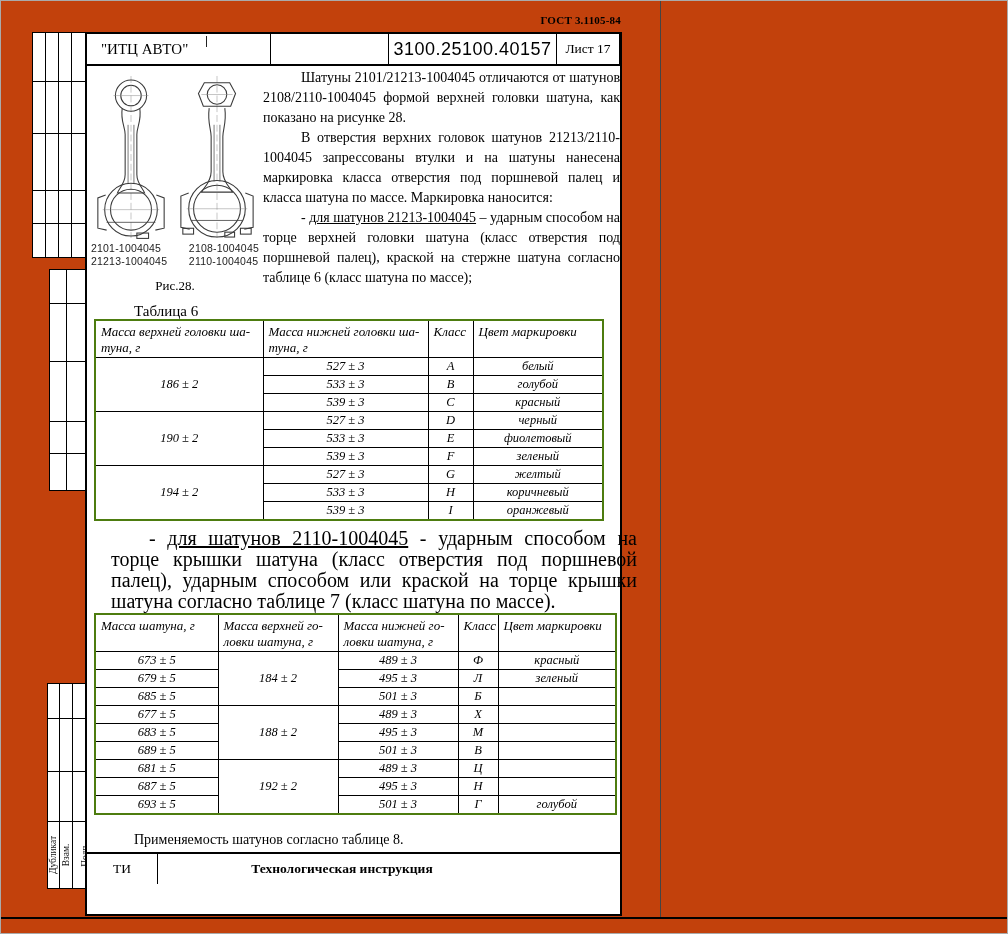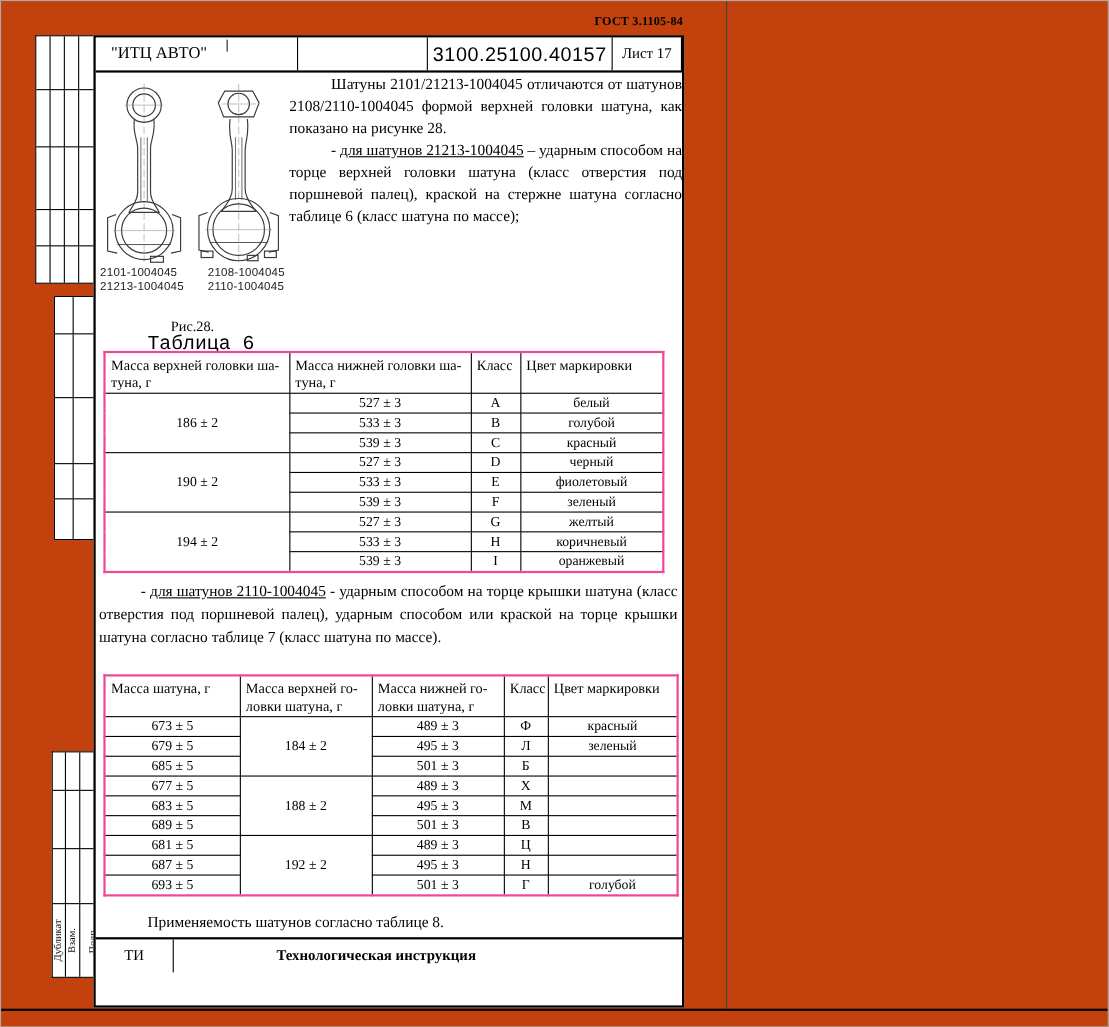--- a/index.html
+++ b/index.html
@@ -45,37 +45,37 @@
             grid-template-rows:35px 53px 50px 1fr;}
   .sbc{display:flex;align-items:center;justify-content:center;overflow:visible;}
   .br{border-right:1px solid #000;} .bb{border-bottom:1px solid #000;}
   .rot{transform:rotate(-90deg);white-space:nowrap;font-size:9.5px;color:#111;}
 
   
   #figure{position:absolute;left:4px;top:8px;width:168px;}
   #rodsRow{display:flex;justify-content:center;gap:6px;}
   #rodLabels{display:flex;justify-content:space-between;margin-top:2px;
              font-family:Liberation Sans, sans-serif;font-size:10.5px;line-height:13px;color:#222;letter-spacing:.2px;}
-  #figCaption{text-align:center;font-size:13px;margin-top:21px;}
+  #figCaption{text-align:center;font-size:13px;margin-top:10px;}
   svg{display:block;}
 
   
   #textCol{position:absolute;left:176px;top:2px;width:357px;text-align:justify;
            font-size:14px;line-height:20px;}
   #textCol p{margin:0;text-indent:38px;}
   .u{text-decoration:underline;}
-  #p4{position:absolute;left:3px;top:462px;width:526px;text-align:justify;
-      font-size:14px;line-height:21px;margin:0;text-indent:38px;}
-  .tblTitle{position:absolute;font-size:18px;font-family:Liberation Mono, monospace;}
+  #p4{position:absolute;left:24px;top:462px;width:526px;text-align:justify;
+      font-size:20px;line-height:21px;margin:0;text-indent:38px;}
+  .tblTitle{position:absolute;font-size:15px;}
   #t6Title{left:47px;top:237px;} #t7Title{left:47px;top:552px;}
   #finalPara{position:absolute;left:47px;top:766px;font-size:14px;margin:0;}
 
   
   table{position:absolute;border-collapse:collapse;table-layout:fixed;background:#fff;
-        border:2px solid #ec4899;}
+        border:2px solid #4d7c0f;font-style:italic;}
   #table6{left:7px;top:253px;width:508px;}
   #table7{left:7px;top:547px;width:521px;}
   th,td{border:1px solid #000;}
   th{font-weight:normal;font-size:13px;line-height:15.5px;text-align:left;vertical-align:top;
      padding:3px 5px 2px 5px;white-space:pre-line;height:30px;}
   td{font-size:12.5px;height:17px;line-height:17px;padding:0 2px;text-align:center;}
 </style>
 </head>
 <body>
 
@@ -219,20 +219,21 @@
           <div>
             <div>2108-1004045</div>
             <div>2110-1004045</div>
           </div>
         </div>
         <div id="figCaption">Рис.28.</div>
       </div>
 
       <div id="textCol">
         <p>Шатуны 2101/21213-1004045 отличаются от шатунов 2108/2110-1004045 формой верхней головки шатуна, как показано на рисунке 28.</p>
+        <p>В отверстия верхних головок шатунов 21213/2110-1004045 запрессованы втулки и на шатуны нанесена маркировка класса отверстия под поршневой палец и класса шатуна по массе. Маркировка наносится:</p>
         <p><span>- </span><span class="u">для шатунов 21213-1004045</span><span> – ударным способом на торце верхней головки шатуна (класс отверстия под поршневой палец), краской на стержне шатуна согласно таблице 6 (класс шатуна по массе);</span></p>
       </div>
 
       <div id="t6Title" class="tblTitle">Таблица 6</div>
       <table id="table6">
         <colgroup>
             <col style="width:168px">
             <col style="width:165px">
             <col style="width:45px">
             <col style="width:130px">

